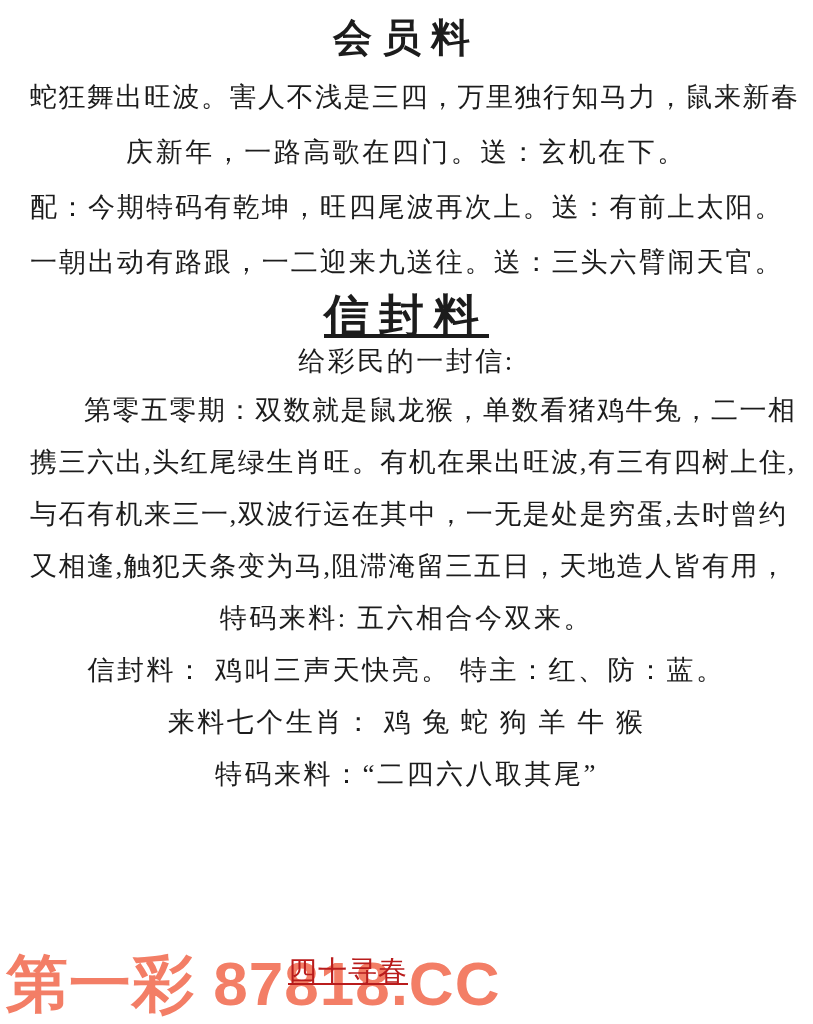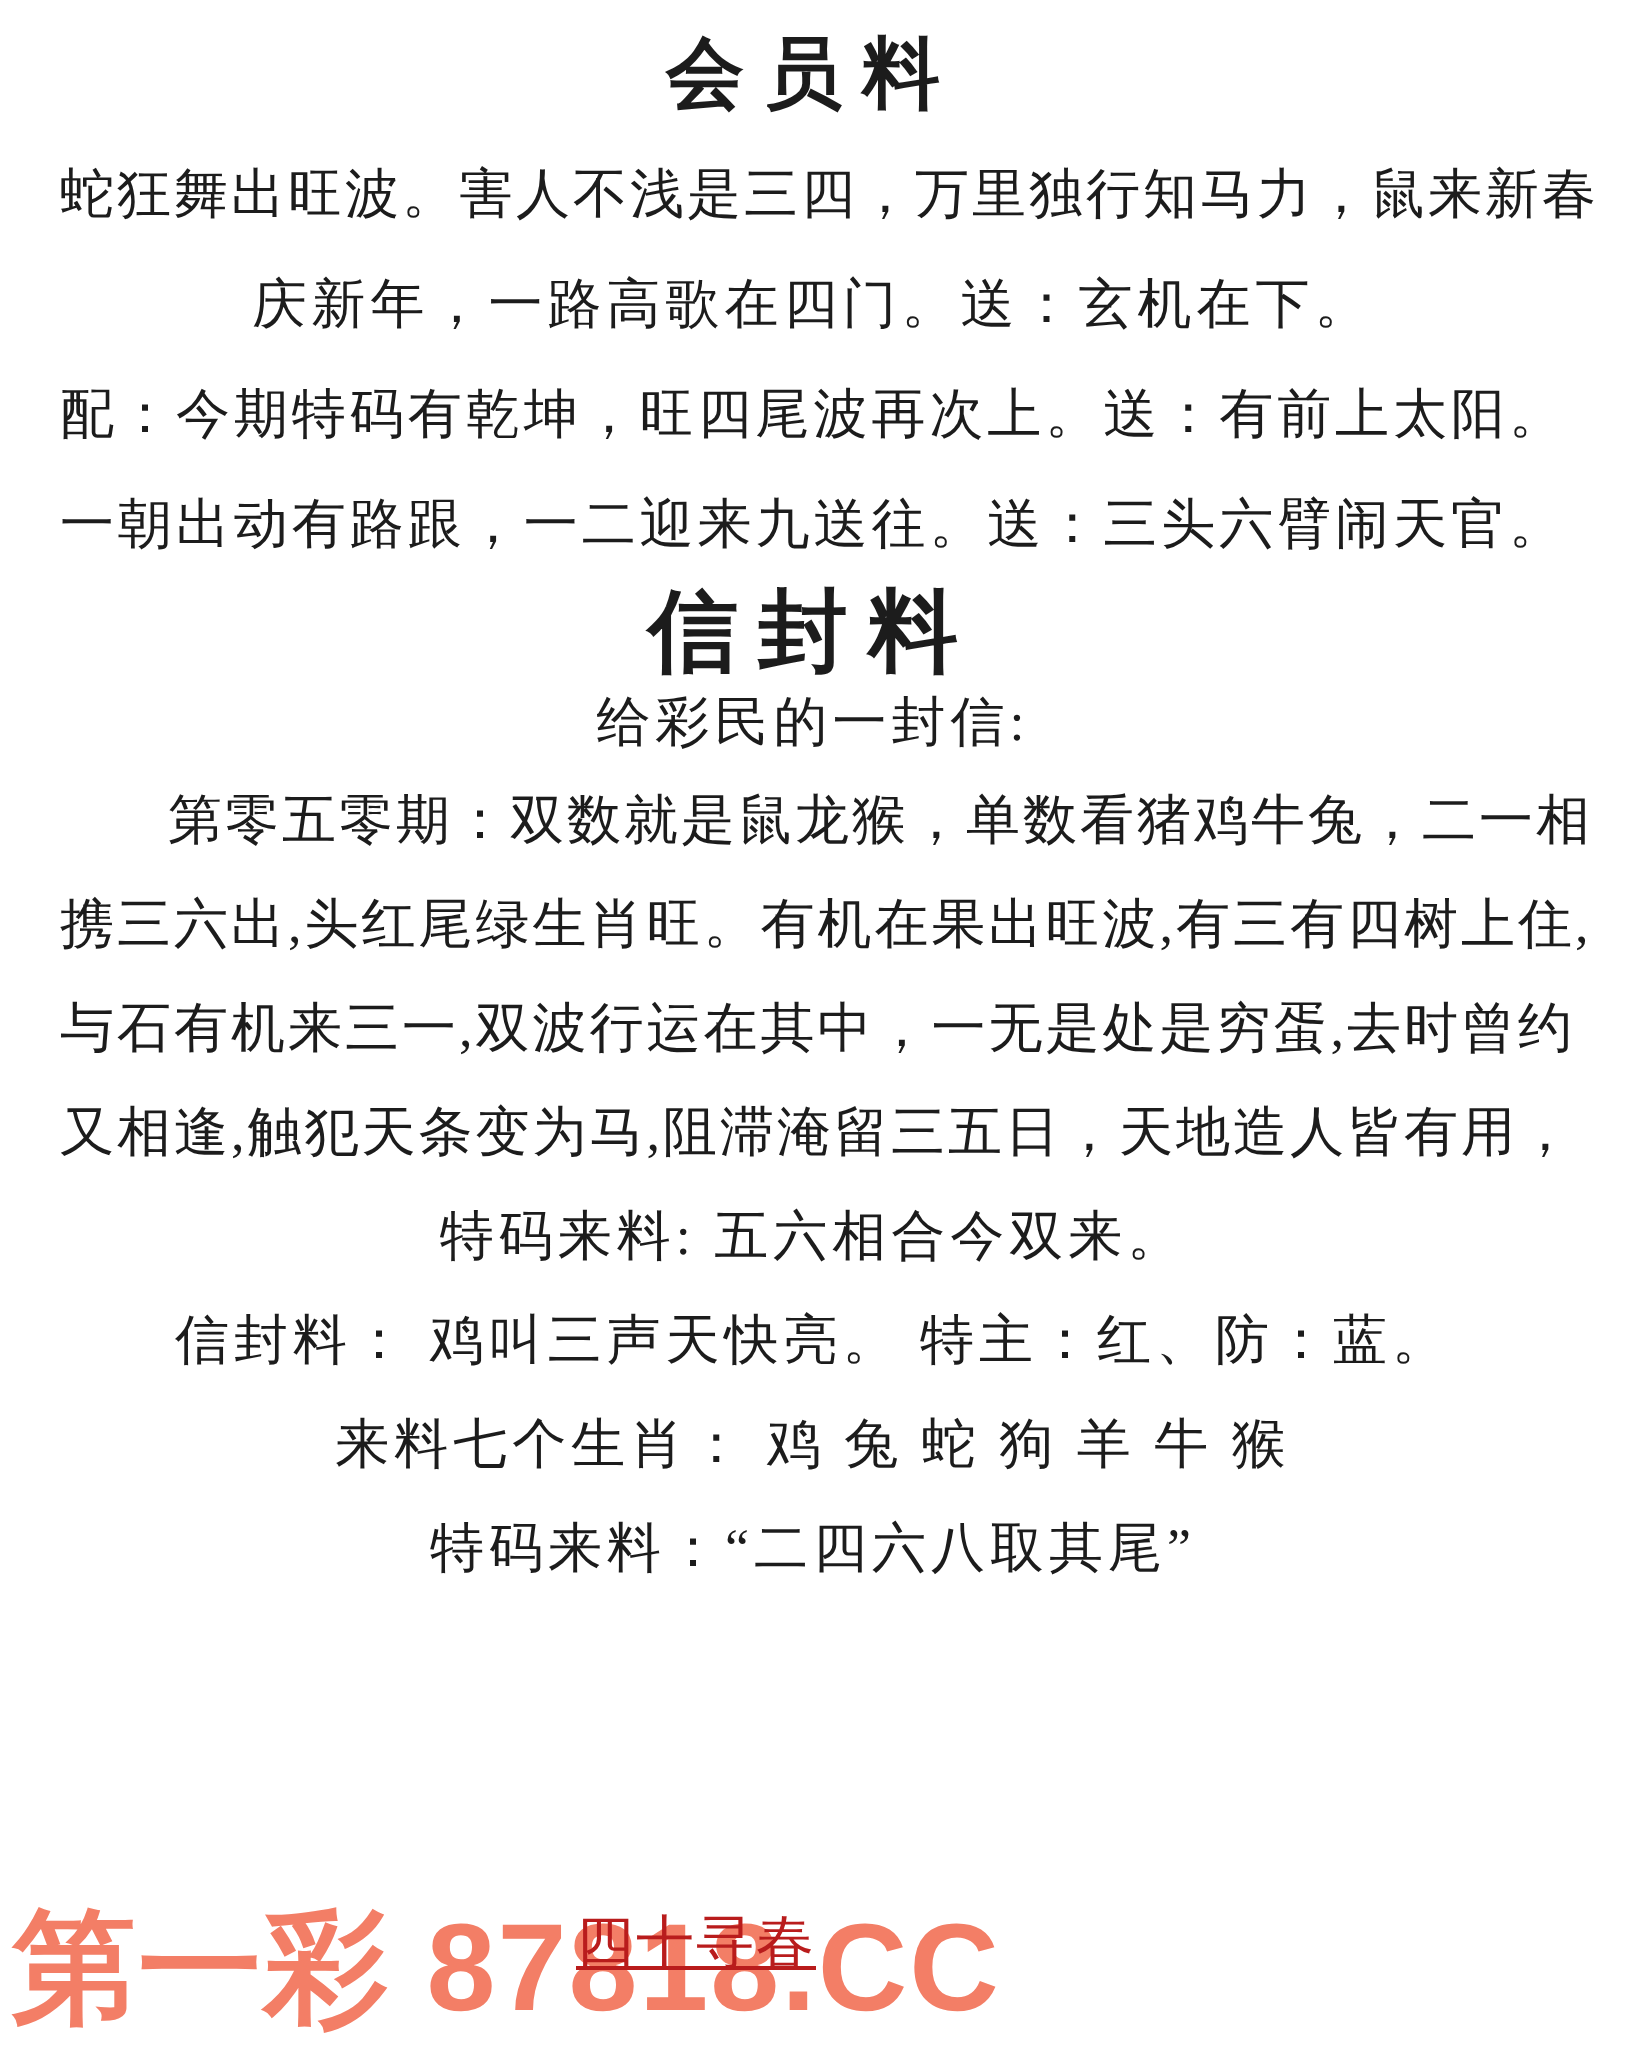--- a/index.html
+++ b/index.html
@@ -13,21 +13,21 @@
   }
   .page { padding: 6px 30px 0 30px; position: relative; }
   .sec-title {
     text-align: center;
     font-size: 39px;
     font-weight: bold;
     letter-spacing: 10px;
     height: 64px;
     line-height: 64px;
   }
-  .sec-title.second { height: 52px; line-height: 52px; font-size: 45px; margin-bottom: -4px; }
+  .sec-title.second { height: 52px; line-height: 52px; font-size: 45px; margin-bottom: -4px; text-decoration: underline; }
   .line {
     font-size: 27px;
     height: 55px;
     line-height: 55px;
     letter-spacing: 1.5px;
     white-space: nowrap;
   }
   .sec2 .line { height: 52px; line-height: 52px; }
   .line.full { text-align: justify; text-align-last: justify; }
   .line.indent { text-indent: 2em; }

